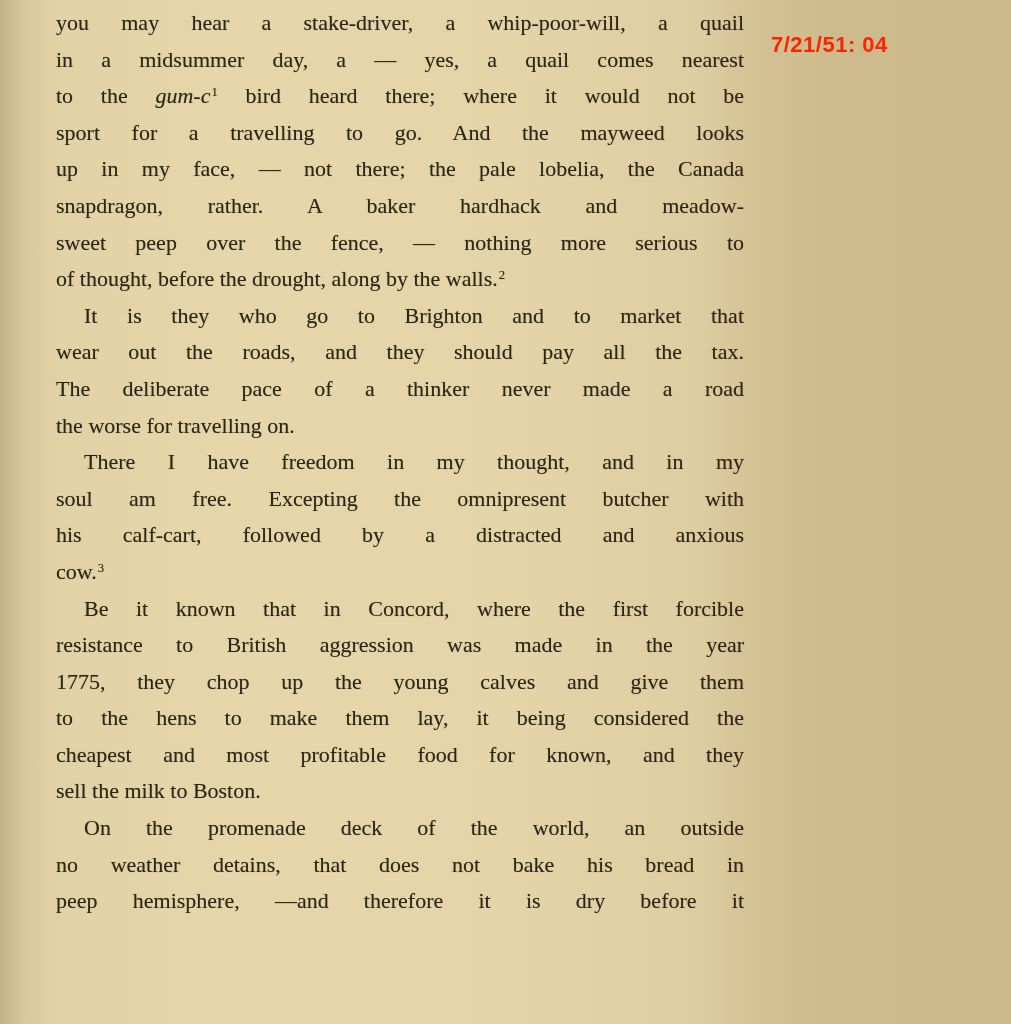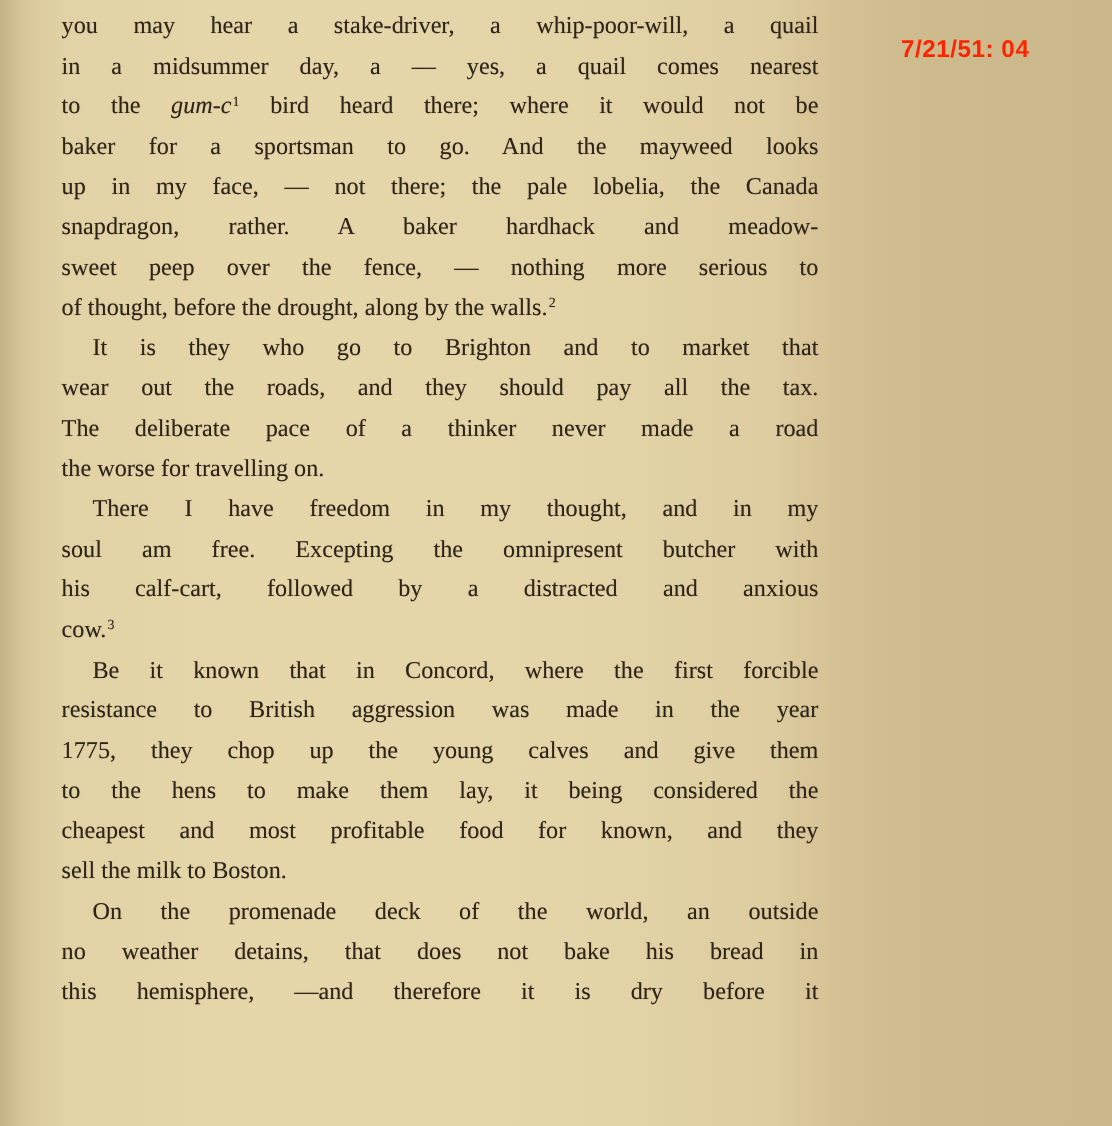--- a/index.html
+++ b/index.html
@@ -55,33 +55,32 @@
   }
   .timestamp {
     position: absolute;
     left: 771px;
     top: 32px;
     font-family: "Liberation Sans", "DejaVu Sans", sans-serif;
     font-weight: bold;
     font-size: 22px;
     letter-spacing: 0.5px;
     color: #ff2400;
-    margin-left: 48px;
   }
 </style>
 </head>
 <body>
 
 <div class="scan">
   <div class="text-column" id="text-column">
       <div>
         <div class="line just">you may hear a stake-driver, a whip-poor-will, a quail</div>
         <div class="line just">in a midsummer day, a — yes, a quail comes nearest</div>
         <div class="line just">to the <em>gum-c</em><sup>1</sup> bird heard there; where it would not be</div>
-        <div class="line just">baker for a sportsman to go.  And the mayweed looks</div>
+        <div class="line just">sport for a travelling to go.  And the mayweed looks</div>
         <div class="line just">up in my face, — not there; the pale lobelia, the Canada</div>
         <div class="line just">snapdragon, rather.  A baker hardhack and meadow-</div>
         <div class="line just">sweet peep over the fence, — nothing more serious to</div>
         <div class="line last">of thought, before the drought, along by the walls.<sup>2</sup></div>
       </div>
       <div>
         <div class="line just indent">It is they who go to Brighton and to market that</div>
         <div class="line just">wear out the roads, and they should pay all the tax.</div>
         <div class="line just">The deliberate pace of a thinker never made a road</div>
         <div class="line last">the worse for travelling on.</div>
@@ -96,17 +95,17 @@
         <div class="line just indent">Be it known that in Concord, where the first forcible</div>
         <div class="line just">resistance to British aggression was made in the year</div>
         <div class="line just">1775, they chop up the young calves and give them</div>
         <div class="line just">to the hens to make them lay, it being considered the</div>
         <div class="line just">cheapest and most profitable food for known, and they</div>
         <div class="line last">sell the milk to Boston.</div>
       </div>
       <div>
         <div class="line just indent">On the promenade deck of the world, an outside</div>
         <div class="line just">no weather detains, that does not bake his bread in</div>
-        <div class="line just">this hemisphere, —and therefore it is dry before it</div>
+        <div class="line just">peep hemisphere, —and therefore it is dry before it</div>
       </div>
     </div>
   <div class="timestamp">7/21/51: 04</div>
 </div>
 
 </body></html>

